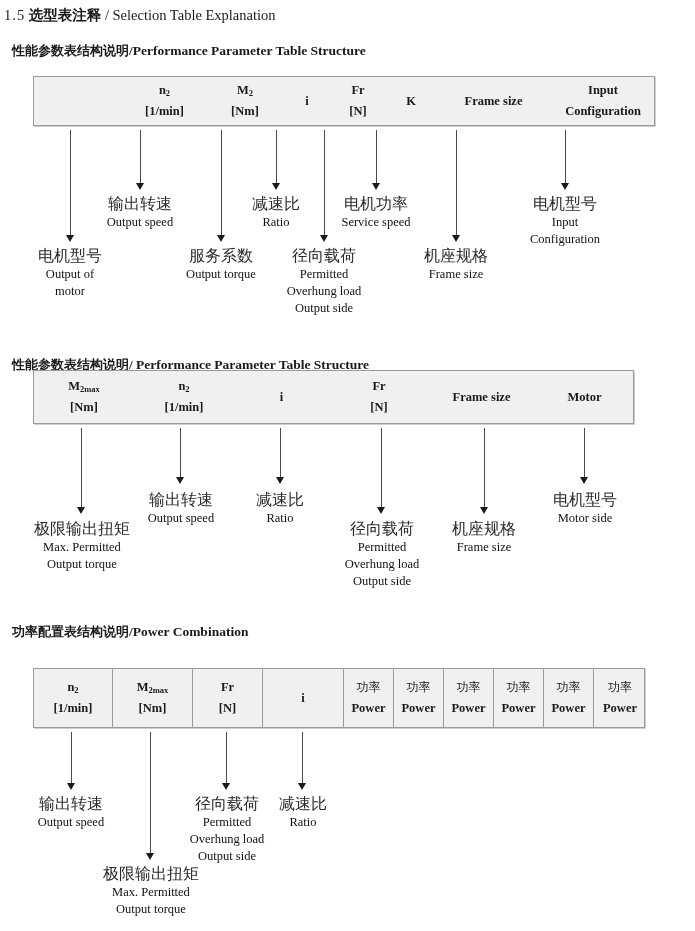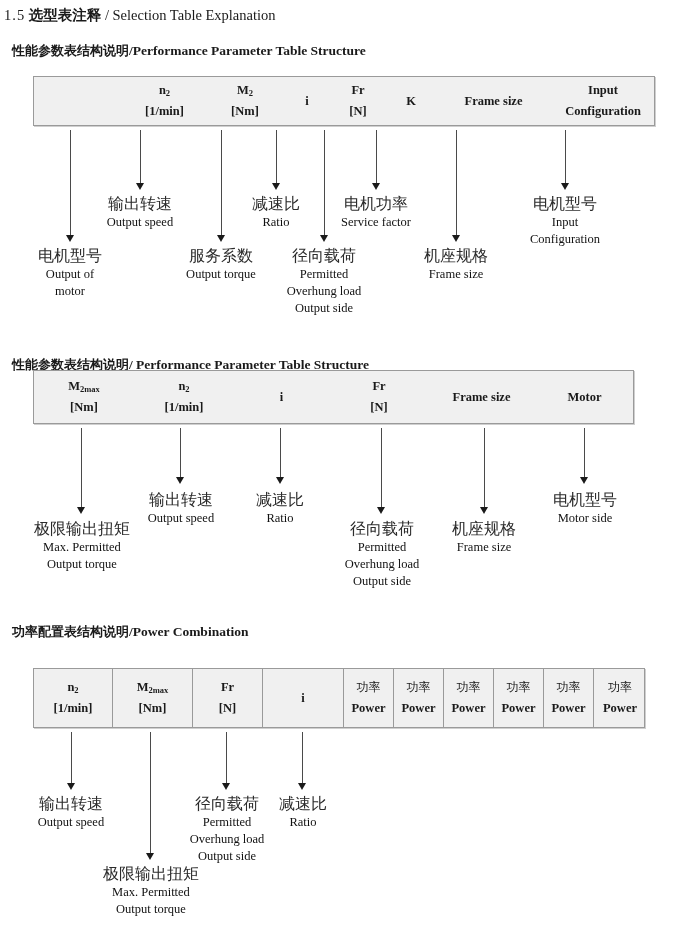--- a/index.html
+++ b/index.html
@@ -228,21 +228,21 @@
   <span class="en">Ratio</span>
 </div>
 <div class="cap" style="left:324px; top:245px;">
   <span class="cn">径向载荷</span>
   <span class="en">Permitted</span>
   <span class="en">Overhung load</span>
   <span class="en">Output side</span>
 </div>
 <div class="cap" style="left:376px; top:193px;">
   <span class="cn">电机功率</span>
-  <span class="en">Service factor</span>
+  <span class="en">Service speed</span>
 </div>
 <div class="cap" style="left:456px; top:245px;">
   <span class="cn">机座规格</span>
   <span class="en">Frame size</span>
 </div>
 <div class="cap" style="left:565px; top:193px;">
   <span class="cn">电机型号</span>
   <span class="en">Input</span>
   <span class="en">Configuration</span>
 </div>

